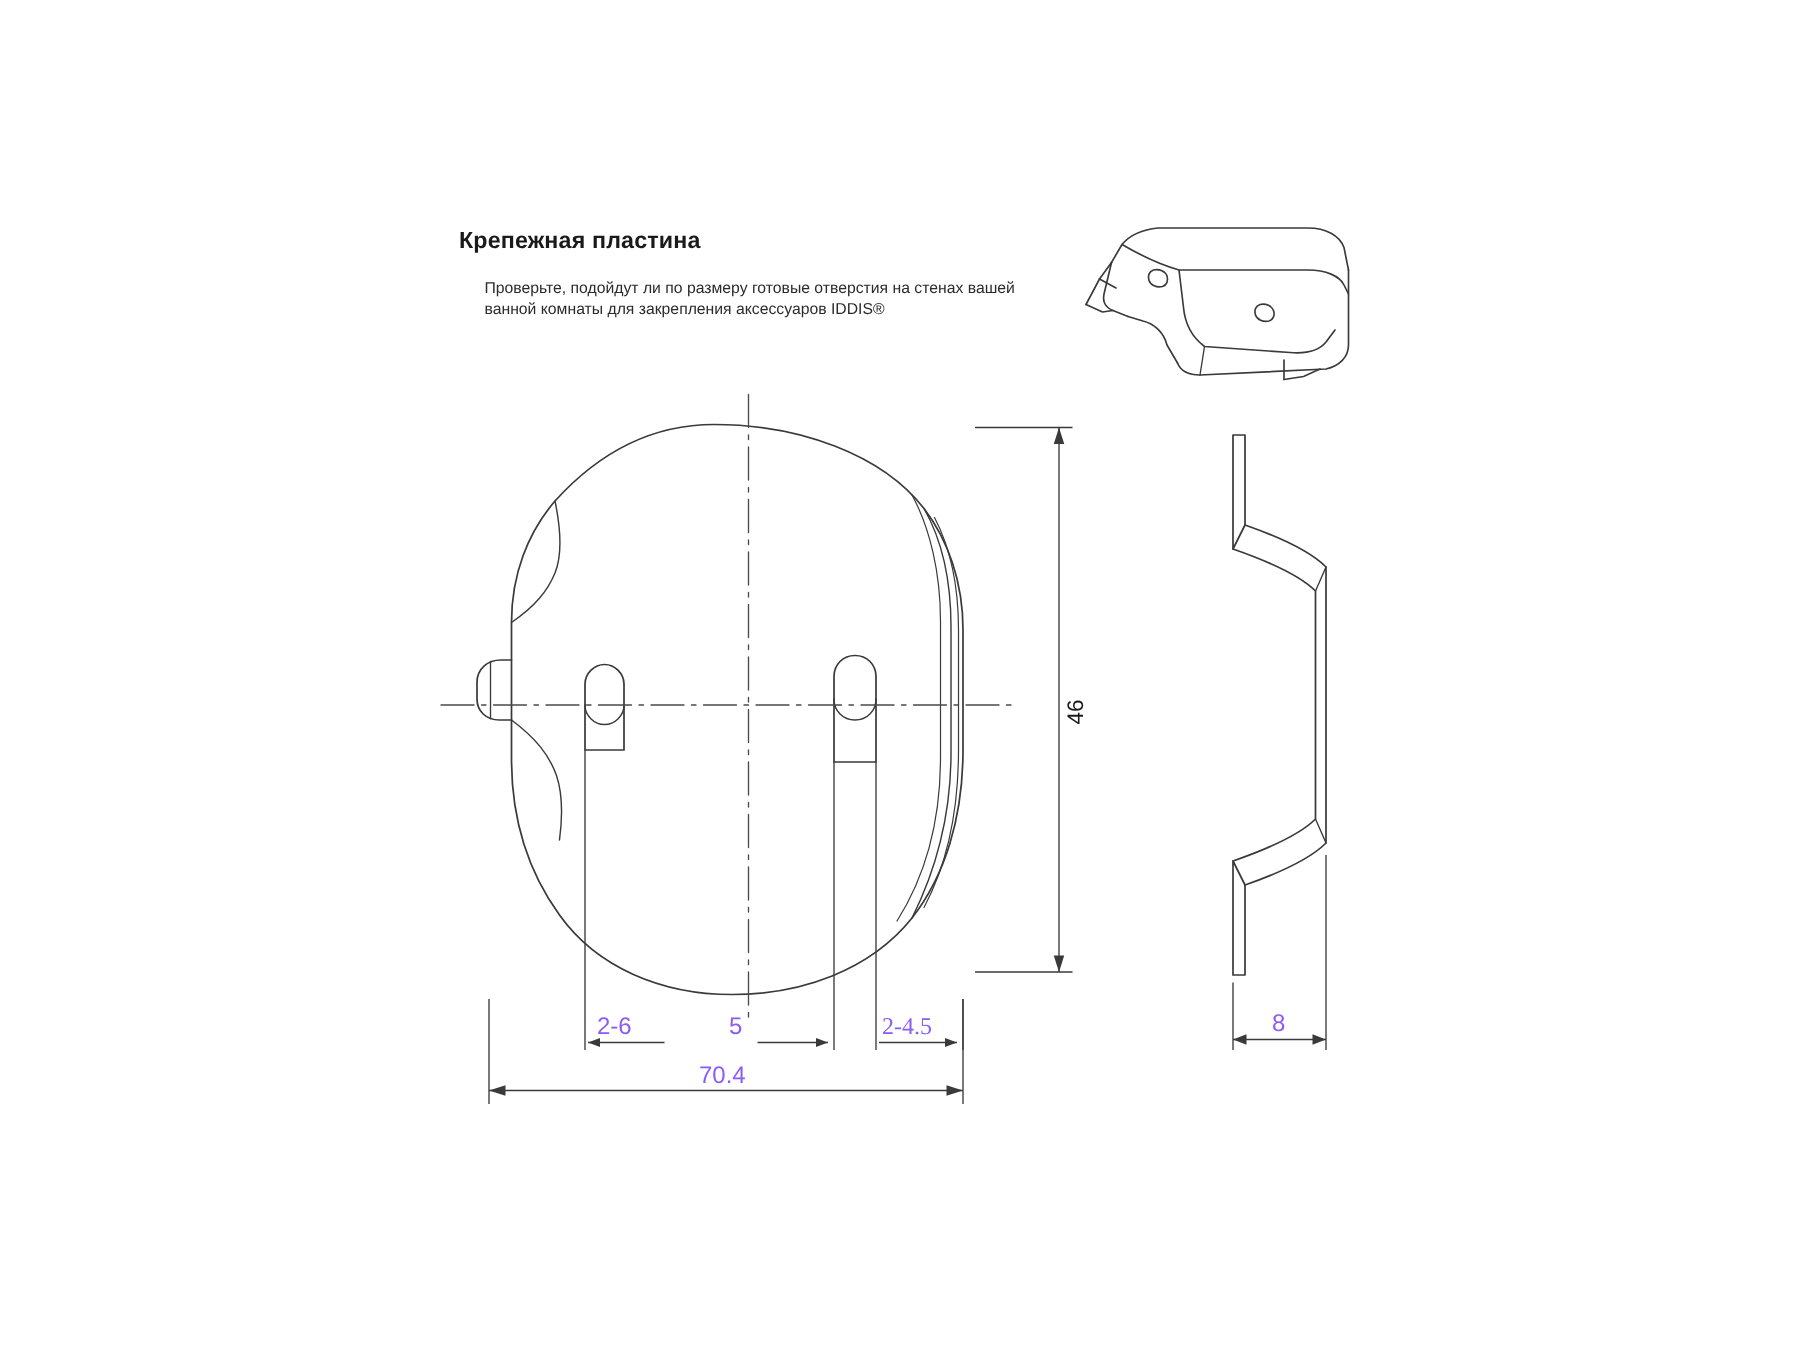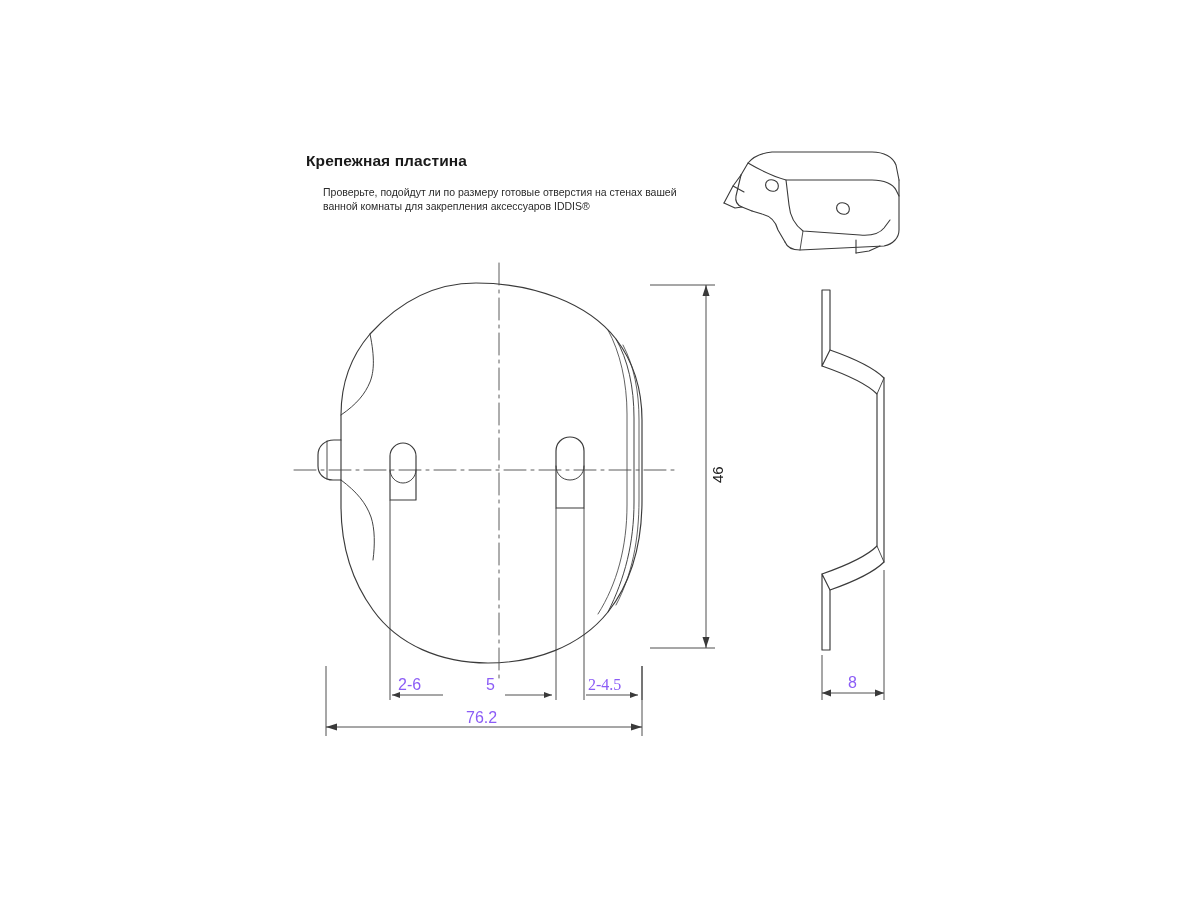--- a/index.html
+++ b/index.html
@@ -188,19 +188,19 @@
       <path d="M822,655 L822,700"></path>
       <path d="M884,570 L884,700"></path>
       <path d="M822,693 L884,693"></path>
       <path d="M822,693 L831,689.5 L831,696.5 Z" fill="#3a3a3a" stroke="none"></path>
       <path d="M884,693 L875,689.5 L875,696.5 Z" fill="#3a3a3a" stroke="none"></path>
     </g>
 
   </svg>
 
   <div class="dim-vert" style="left:709px; top:483px;">46</div>
-  <div class="dim-label" style="left:466px; top:709px;">76.2</div>
+  <div class="dim-label" style="left:466px; top:709px;">70.4</div>
   <div class="dim-label" style="left:398px; top:676px;">2-6</div>
   <div class="dim-label" style="left:486px; top:676px;">5</div>
   <div class="dim-label" style="left:588px; top:676px;font-family:Liberation Serif, serif;">2-4.5</div>
   <div class="dim-label" style="left:848px; top:674px;">8</div>
 
 </div>
 
 </body></html>

